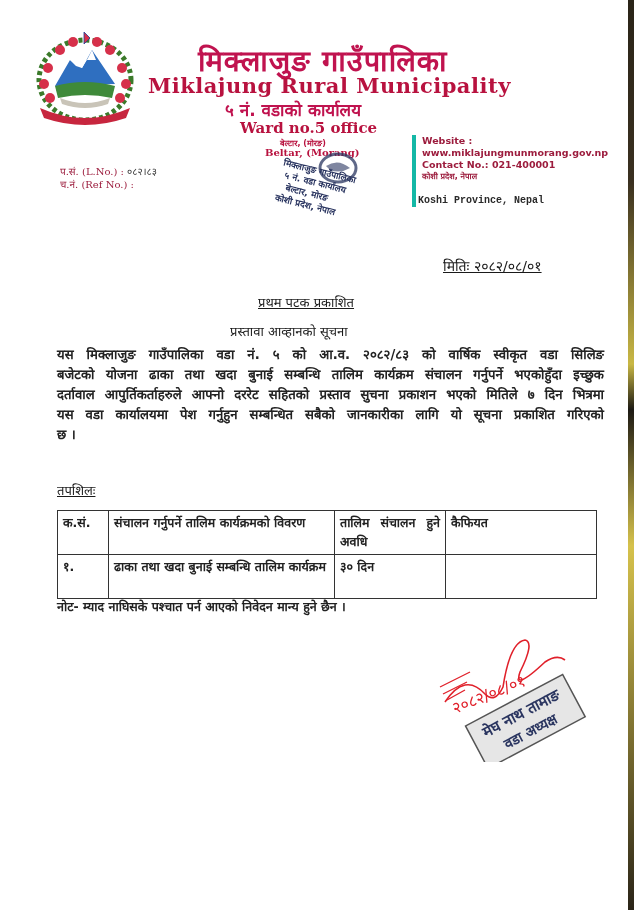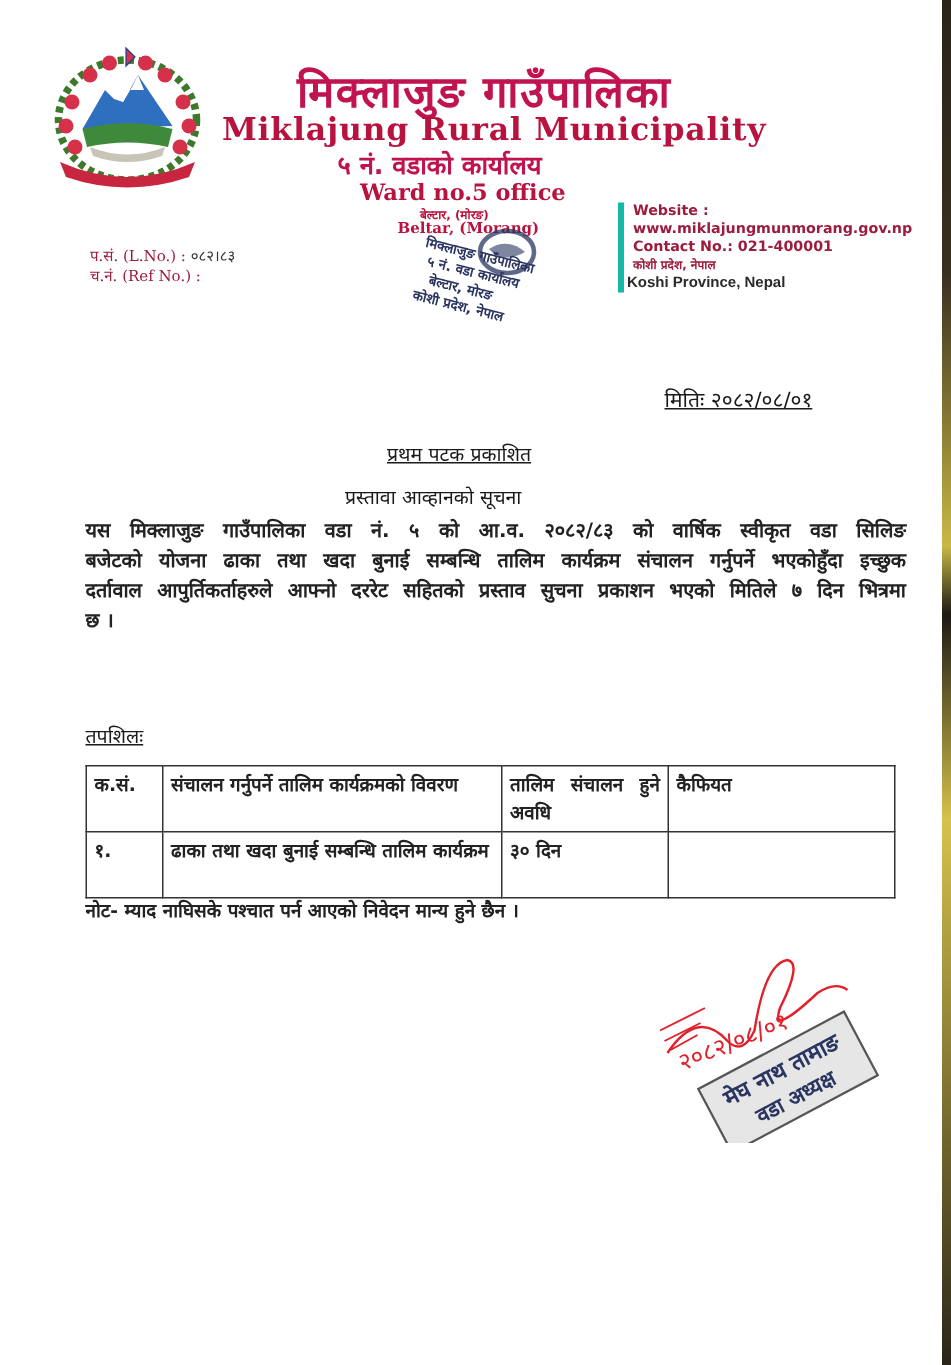--- a/index.html
+++ b/index.html
@@ -17,21 +17,21 @@
   .hdr-en-title { position:absolute; left:148px; top:73px; font-family:"DejaVu Serif", serif; font-size:21px; font-weight:bold; color:#b8123f; letter-spacing:0.5px; }
   .hdr-np-ward { position:absolute; left:225px; top:98px; font-size:17px; font-weight:bold; color:#c0134f; }
   .hdr-en-ward { position:absolute; left:240px; top:119px; font-family:"DejaVu Serif", serif; font-size:15px; font-weight:bold; color:#b8123f; }
   .hdr-np-place { position:absolute; left:280px; top:137px; font-size:8px; font-weight:bold; color:#b8123f; }
   .hdr-en-place { position:absolute; left:265px; top:147px; font-family:"DejaVu Serif", serif; font-size:10px; font-weight:bold; color:#b8123f; }
 
   .contact { position:absolute; left:412px; top:135px; border-left:4px solid #14b8a6; padding-left:6px; font-size:9.5px; line-height:12px; font-weight:bold; }
   .contact .web, .contact .contactno, .contact .np-prov { color:#9c1c3d; }
   .contact .email-label { color:#9c1c3d; }
   .contact .email-link { color:#1f4fa3; text-decoration:underline; }
-  .contact .en-prov { font-family:Liberation Sans, sans-serif; color:#2a2a2a; font-size:10px; margin-top:0; margin-left:-4px;}
+  .contact .en-prov { font-family:Liberation Mono, monospace; color:#2a2a2a; font-size:10px; margin-top:12px; margin-left:-4px;}
 
   .letter-no { position:absolute; left:60px; top:165px; font-family:"DejaVu Serif", serif; font-size:10px; line-height:13px; color:#9c1c3d; }
   .letter-no .val { color:#333; font-family:"DejaVu Sans", sans-serif; font-size:10px; }
 
   
   .seal { position:absolute; left:280px; top:148px; width:100px; height:90px; }
   .seal-text { position:absolute; left:278px; top:168px; width:100px; transform:rotate(14deg); font-size:9px; line-height:12px; color:#2a3560; font-weight:bold; }
 
   .date-line { position:absolute; left:443px; top:256px; font-size:14px;text-decoration:underline; }
   .title-1 { position:absolute; left:258px; top:293px; font-size:13px; text-decoration:underline; }
@@ -121,20 +121,21 @@
 
 <div class="date-line">मितिः २०८२/०८/०१</div>
 
 <div class="title-1">प्रथम पटक प्रकाशित</div>
 <div class="title-2">प्रस्तावा आव्हानको सूचना</div>
 
 <div class="body-para">
   <span>यस मिक्लाजुङ गाउँपालिका वडा नं. ५ को आ.व. २०८२/८३ को वार्षिक स्वीकृत वडा सिलिङ</span>
   <span>बजेटको योजना ढाका तथा खदा बुनाई सम्बन्धि तालिम कार्यक्रम संचालन गर्नुपर्ने भएकोहुँदा  इच्छुक</span>
   <span>दर्तावाल आपुर्तिकर्ताहरुले आफ्नो दररेट सहितको प्रस्ताव सुचना प्रकाशन भएको मितिले ७ दिन भित्रमा</span>
+  <span>यस वडा कार्यालयमा पेश गर्नुहुन सम्बन्धित सबैको जानकारीका लागि यो सूचना प्रकाशित गरिएको</span>
   <span class="last">छ ।</span>
 </div>
 
 <div class="tapasil">तपशिलः</div>
 
 <table class="details">
   <tbody>
       <tr class="r-head">
     <td class="c1">क.सं.</td>
     <td class="c2">संचालन गर्नुपर्ने तालिम कार्यक्रमको विवरण</td>

